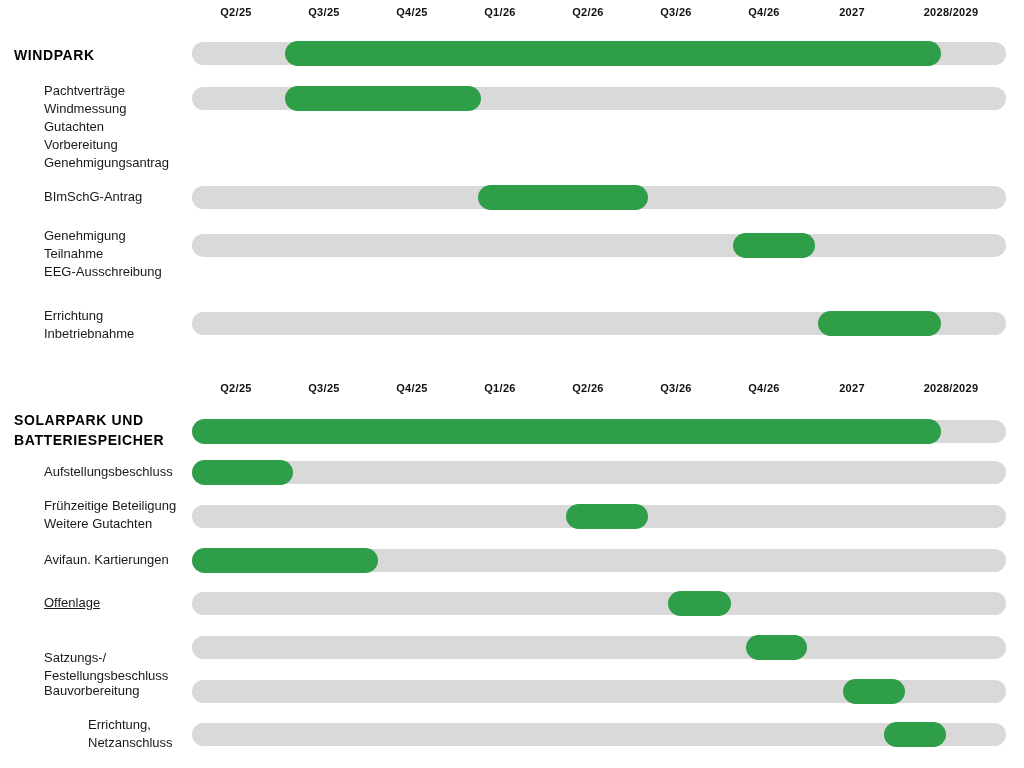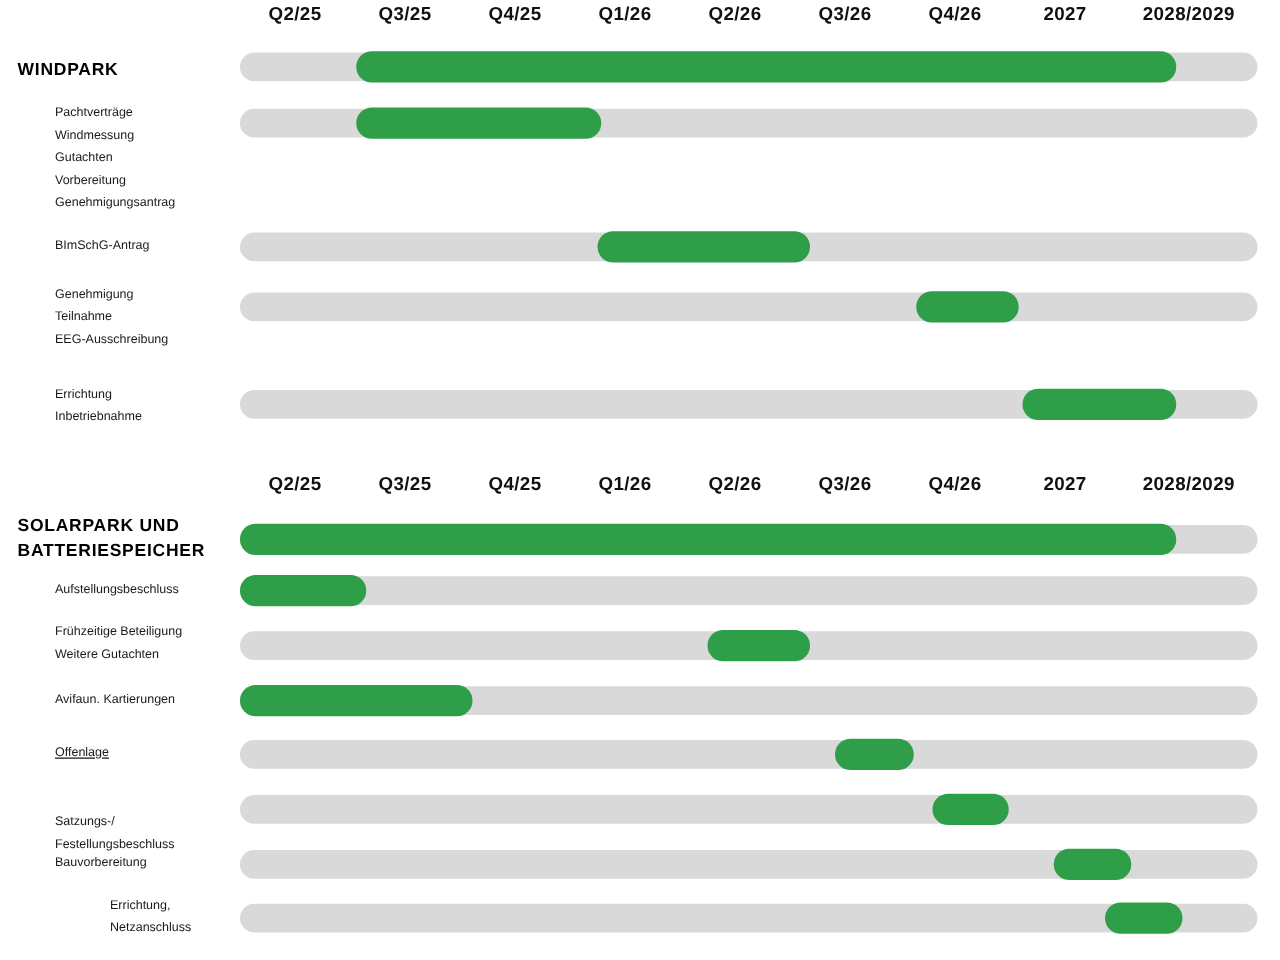--- a/index.html
+++ b/index.html
@@ -22,40 +22,40 @@
   .timeline-header {
     position: absolute;
     left: 192px;
     width: 814px;
     height: 20px;
     display: flex;
   }
   .timeline-header .tick {
     flex: 1 1 0;
     text-align: center;
-    font-size: 15px;
+    font-size: 11px;
     font-weight: bold;
     letter-spacing: 0.3px;
     color: #111111;
     line-height: 20px;
     white-space: nowrap;
   }
   .timeline-header .tick.wide { flex: 1.25 1 0; }
 
   
   .row {
     position: absolute;
     left: 0;
     width: 1024px;
   }
   .row-label {
     position: absolute;
     left: 44px;
     width: 148px;
-    font-size: 10px;
+    font-size: 13px;
     line-height: 18px;
     color: #1a1a1a;
     white-space: pre-line;
   }
   .row-label.section {
     left: 14px;
     width: 180px;
     font-size: 14px;
     font-weight: bold;
     letter-spacing: 0.6px;

